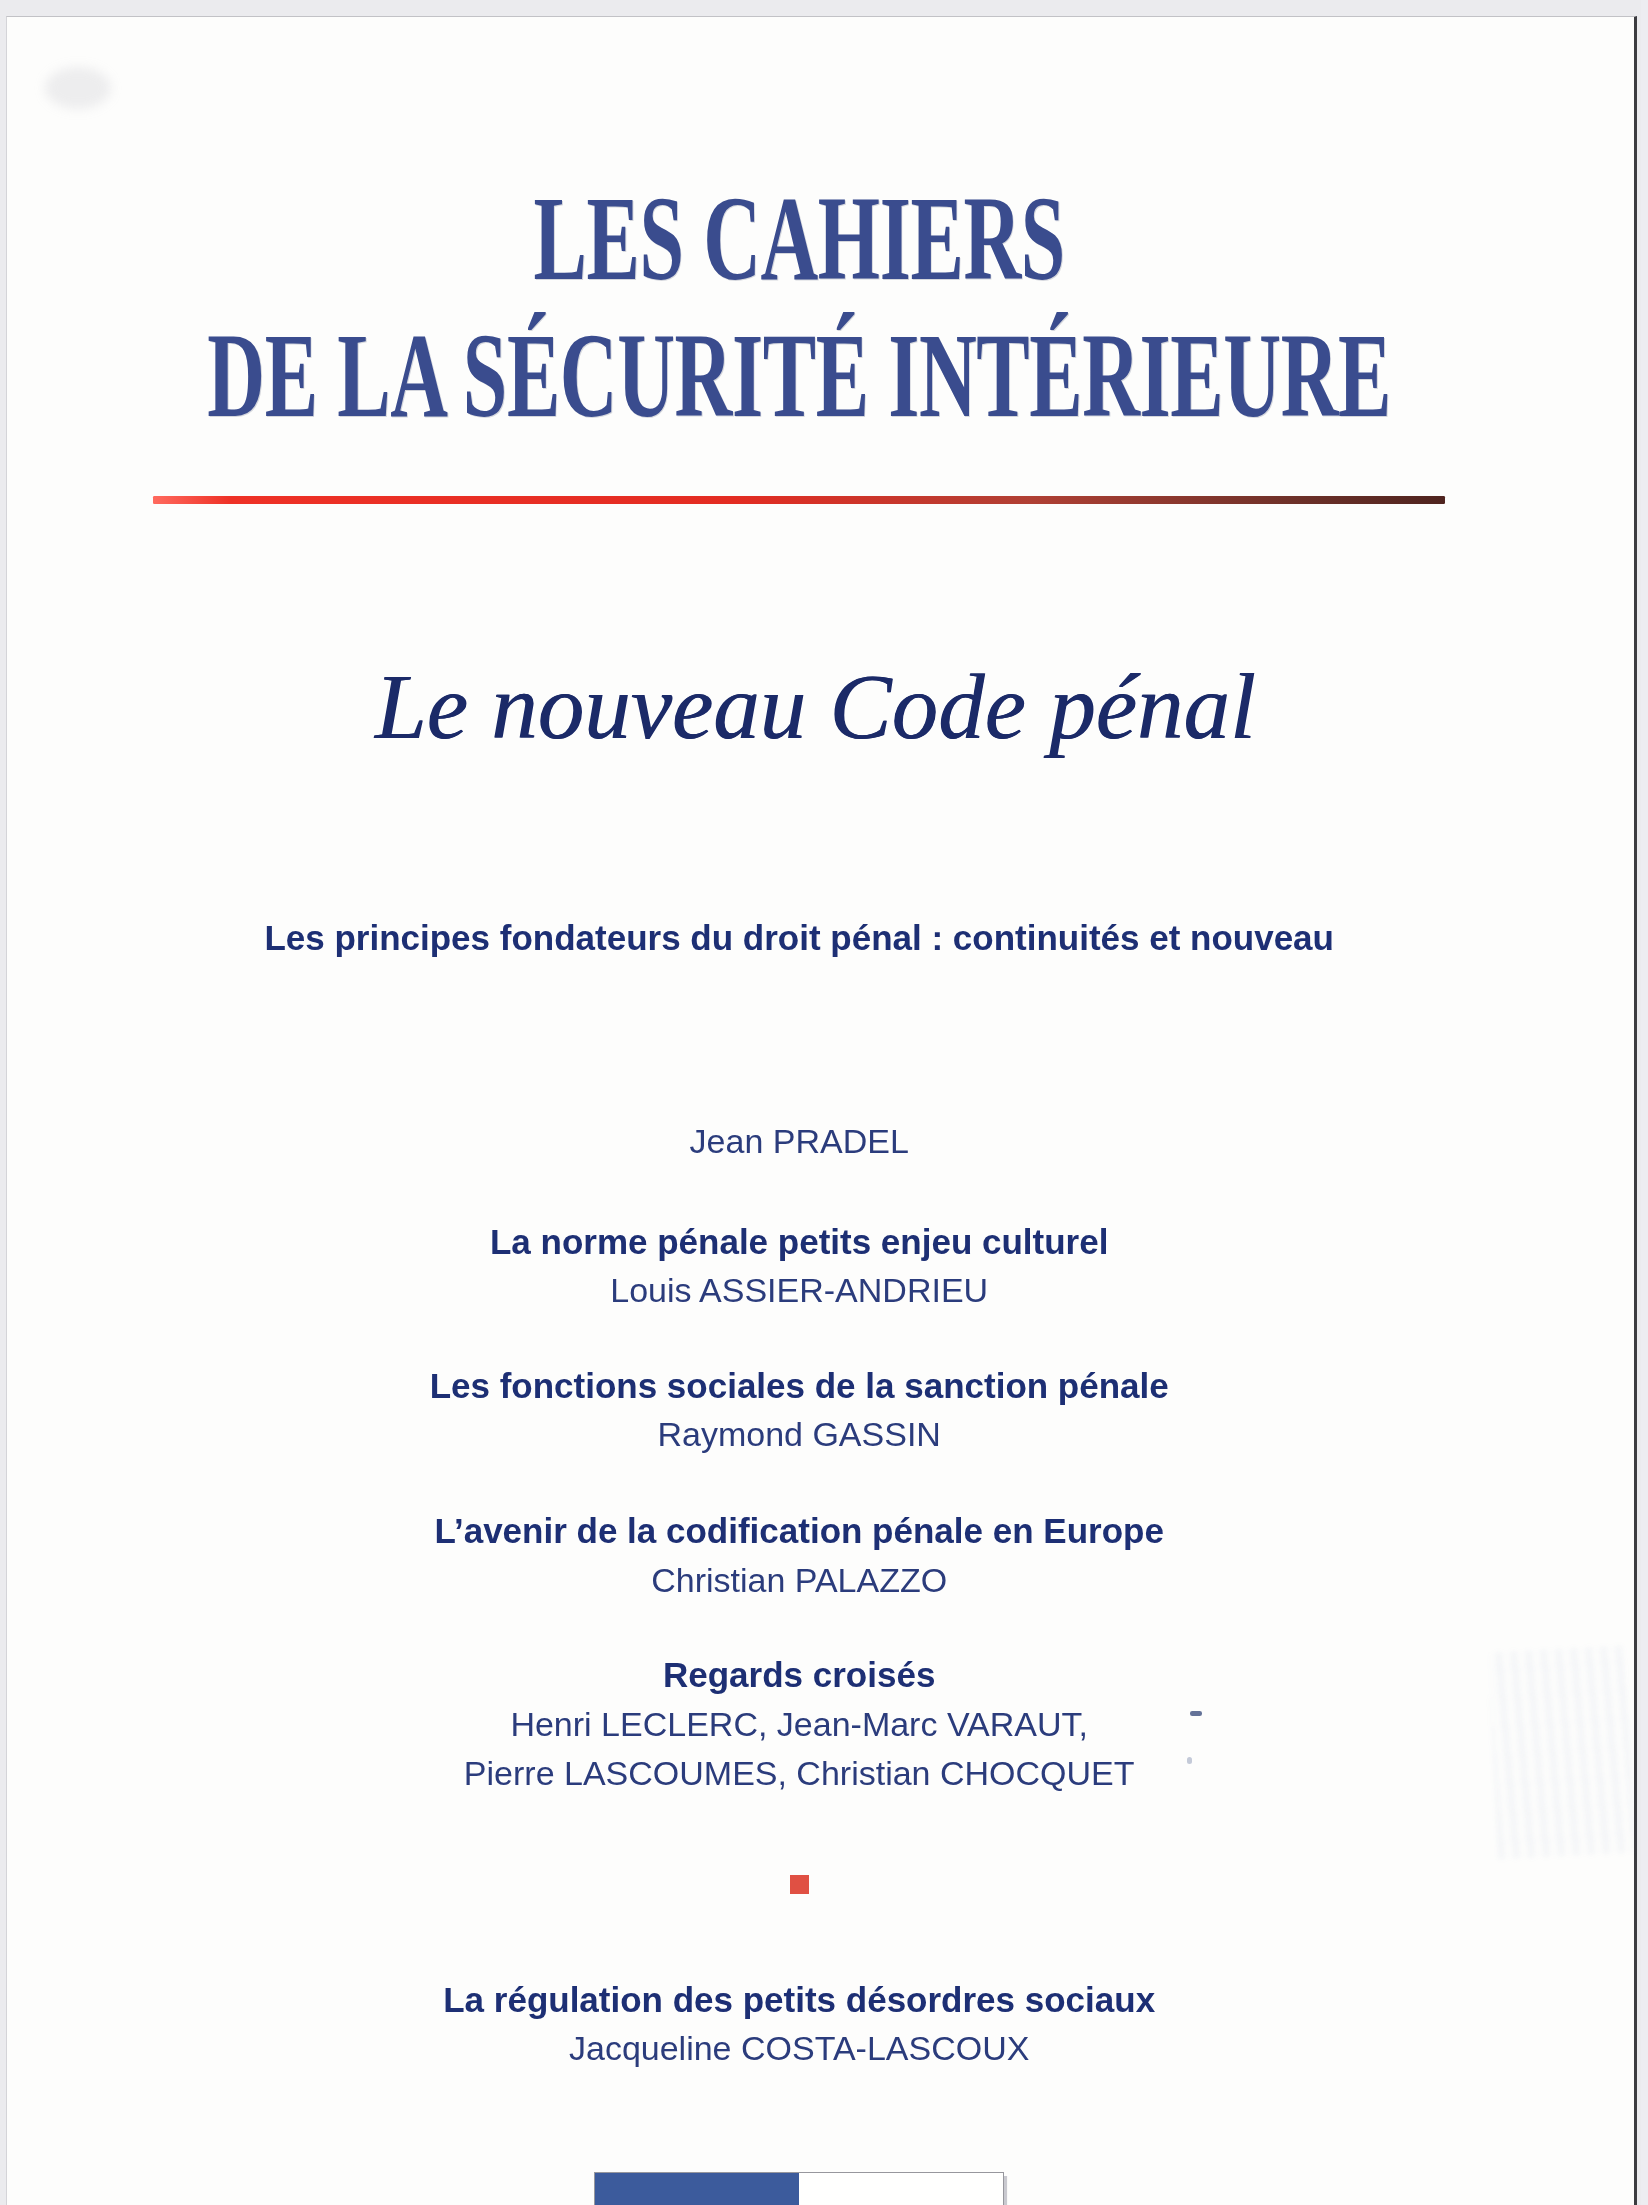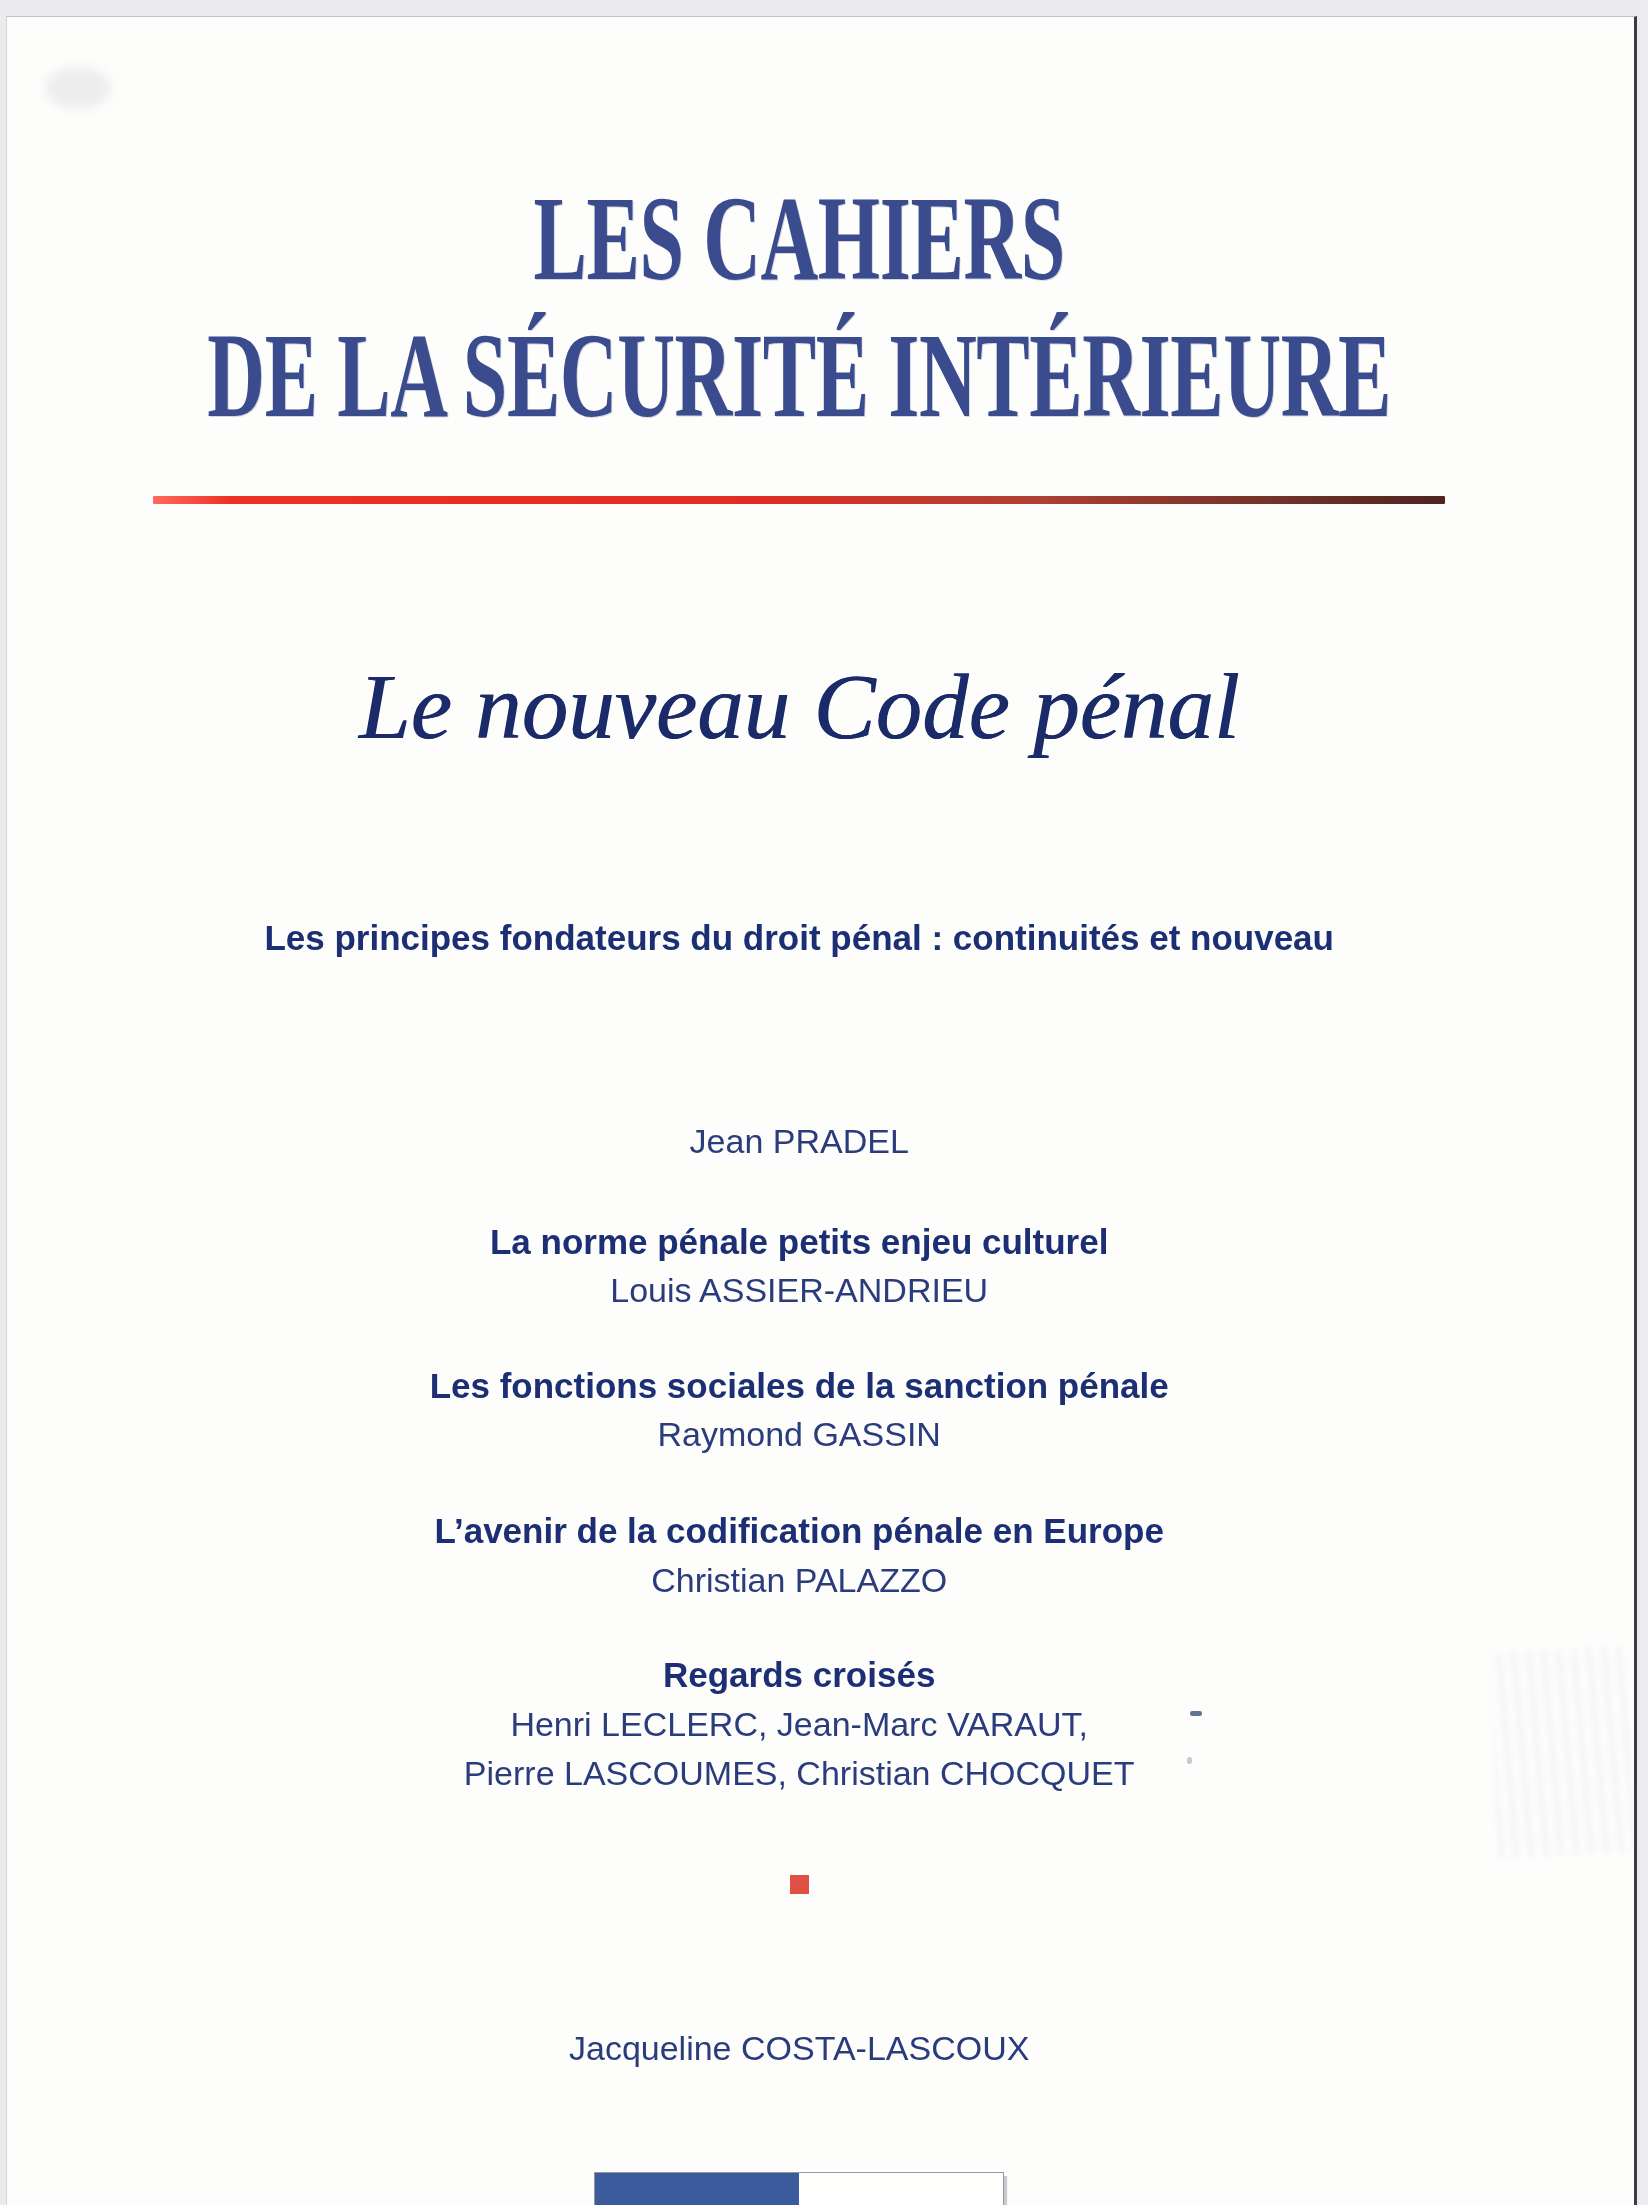--- a/index.html
+++ b/index.html
@@ -38,20 +38,21 @@
     position:absolute;left:146px;top:479px;width:1292px;height:7.5px;
     background:linear-gradient(90deg,#ff6a5e 0%,#ee3126 6%,#e32c22 45%,#b04034 68%,#6e3129 88%,#4f241f 100%);
     border-radius:1.3px;
   }
 
   
   .issue-title{
     font-family:"Liberation Serif",serif;font-style:italic;
     font-size:93px;color:var(--title_navy);
     text-shadow:0.7px 0 0 currentColor;
+    margin-left:16px;
   }
   .issue-subtitle{
     font-weight:bold;font-style:italic;
     font-size:44px;color:var(--title_navy);
   }
 
   
   .article-title{font-weight:bold;font-size:35px;color:var(--article_blue);}
   .article-author{font-size:34px;color:var(--author_blue);}
 
@@ -114,20 +115,21 @@
 
   <div class="t-line article-title" style="top:1496px">L’avenir de la codification pénale en Europe</div>
   <div class="t-line article-author" style="top:1546px">Christian PALAZZO</div>
 
   <div class="t-line article-title" style="top:1640px">Regards croisés</div>
   <div class="t-line article-author" style="top:1690px">Henri LECLERC, Jean-Marc VARAUT,</div>
   <div class="t-line article-author" style="top:1739px">Pierre LASCOUMES, Christian CHOCQUET</div>
 
   <div class="bullet"></div>
 
+  <div class="t-line article-title" style="top:1965px">La régulation des petits désordres sociaux</div>
   <div class="t-line article-author" style="top:2014px">Jacqueline COSTA-LASCOUX</div>
 
   <div class="logo">
     <div class="logo-left">
       <svg viewBox="0 0 100 106" xmlns="http://www.w3.org/2000/svg" preserveAspectRatio="xMidYMid meet">
         <g fill="#ffffff">
           <path d="M12 26 Q50 12 88 26 L88 16 Q50 2 12 16 Z"></path>
           <rect x="22" y="30" width="9" height="46" rx="4"></rect>
           <rect x="37.7" y="30" width="9" height="46" rx="4"></rect>
           <rect x="53.3" y="30" width="9" height="46" rx="4"></rect>

